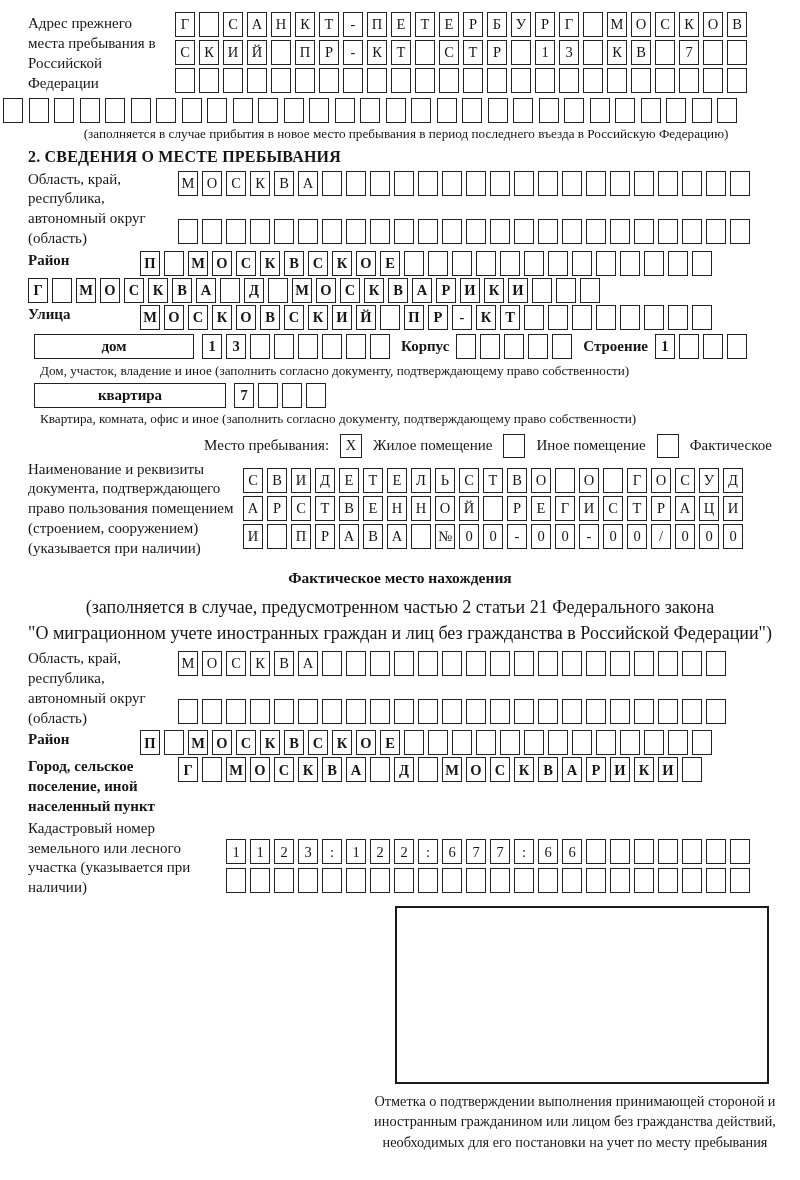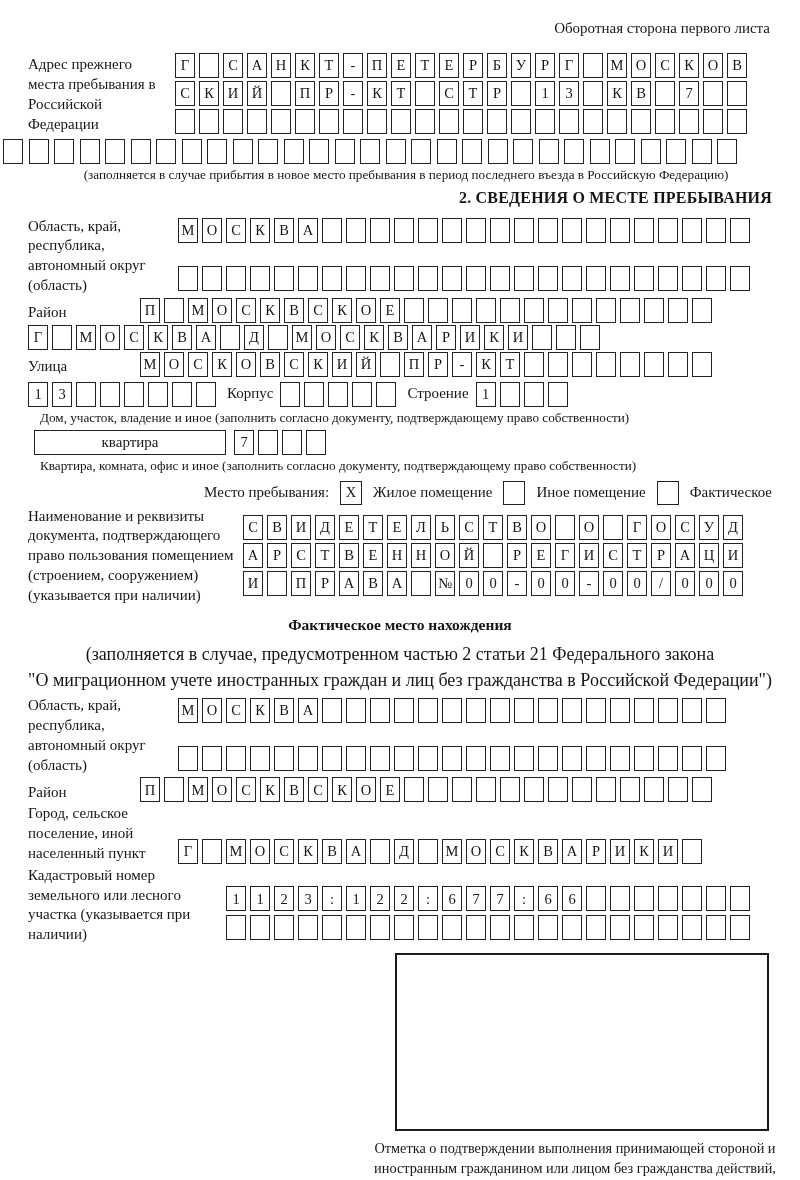--- a/index.html
+++ b/index.html
@@ -1,34 +1,34 @@
 <!DOCTYPE html>
 <html><head>
 <meta charset="utf-8">
 <style>
   html,body{margin:0;padding:0;background:#ffffff;}
   body{width:800px;height:1180px;overflow:hidden;color:#161616;
        font-family:"Liberation Serif","DejaVu Serif",serif;}
   .page{box-sizing:border-box;width:800px;padding:12px 28px 0 28px;}
   .header-note{text-align:right;font-size:15px;margin:8px 2px 16px 0;}
   .flex-row{display:flex;align-items:center;margin-bottom:2px;}
-  .flex-row.vcenter{align-items:flex-end;}
+  .flex-row.vcenter{align-items:flex-start;font-weight:bold;}
   .lbl{font-size:15px;line-height:1.32;flex-shrink:0;padding-right:6px;box-sizing:border-box;}
   .w147{width:147px}.w150{width:150px}.w112{width:112px}.w215{width:215px}.w198{width:198px}
   .rows .cells{margin-bottom:3px;}
   .gap20 .cells:first-child{margin-bottom:23px;}
   .cells{display:flex;flex-shrink:0;}
   .cb{flex-shrink:0;width:18px;height:23px;border:1.7px solid #222222;margin-right:4px;
       display:flex;align-items:center;justify-content:center;
       font-size:14.5px;line-height:1;background:#fff;}
   .g55 .cb{margin-right:5.5px;}
   .fullrow{margin-left:-25px;margin-top:1px;}
   .small-note{font-size:13.2px;line-height:1.25;margin:3px 0 4px 12px;}
   .center{text-align:center;}
-  .sec-title{text-align:right;font-weight:bold;font-size:16px;margin:5px 0 10px 0;letter-spacing:.2px;}
+  .sec-title{text-align:left;font-weight:bold;font-size:16px;margin:5px 0 4px 0;letter-spacing:.2px;}
   .type-box{flex-shrink:0;border:1.7px solid #222222;height:23px;display:flex;align-items:center;
             justify-content:center;font-size:15px;margin:0 8px 0 6px;background:#fff;}
   .tb160{width:158px}.tb192{width:190px}
   .inline-lbl{font-size:15px;margin:0 7px;display:flex;align-items:center;height:26px;}
   .stay-row{display:flex;align-items:center;font-size:15px;margin:6px 0 2px 0;justify-content:flex-end;}
   .chk{flex-shrink:0;width:20px;height:22px;border:1.7px solid #222222;display:flex;align-items:center;
        justify-content:center;font-size:14.5px;margin:0 11px;background:#fff;}
   .choose-note{font-size:13.5px;padding-left:152px;margin:1px 0 6px 0;}
   .doc-rows{margin-top:2px;}
   .act-title{text-align:center;font-weight:bold;font-size:15.5px;margin:10px 0 8px 0;}
@@ -37,21 +37,20 @@
   .cad-rows .cells{margin-bottom:4px;}
   .stamp-box{width:370px;height:174px;border:2px solid #1a1a1a;margin:8px 0 0 367px;background:#fff;}
   .stamp-caption{width:450px;margin:7px 0 0 322px;text-align:center;font-size:14.3px;line-height:1.42;}
   .mt4{margin-top:4px;}
 </style>
 </head>
 <body>
 
 <div class="page">
 
-  <div class="header-note">Оборотная сторона первого листа</div>
 
   <div class="flex-row">
     <div class="lbl w147">Адрес прежнего места пребывания в Российской Федерации</div>
     <div class="rows">
       <div class="cells">
           <span class="cb">Г</span>
           <span class="cb"></span>
           <span class="cb">С</span>
           <span class="cb">А</span>
           <span class="cb">Н</span>
@@ -305,20 +304,21 @@
         <span class="cb"></span>
         <span class="cb"></span>
         <span class="cb"></span>
         <span class="cb"></span>
         <span class="cb"></span>
         <span class="cb"></span>
       </div>
   </div>
 
   <div class="flex-row vcenter mt4">
+    <div class="type-box tb160">дом</div>
     <div class="cells">
         <span class="cb">1</span>
         <span class="cb">3</span>
         <span class="cb"></span>
         <span class="cb"></span>
         <span class="cb"></span>
         <span class="cb"></span>
         <span class="cb"></span>
         <span class="cb"></span>
       </div>

